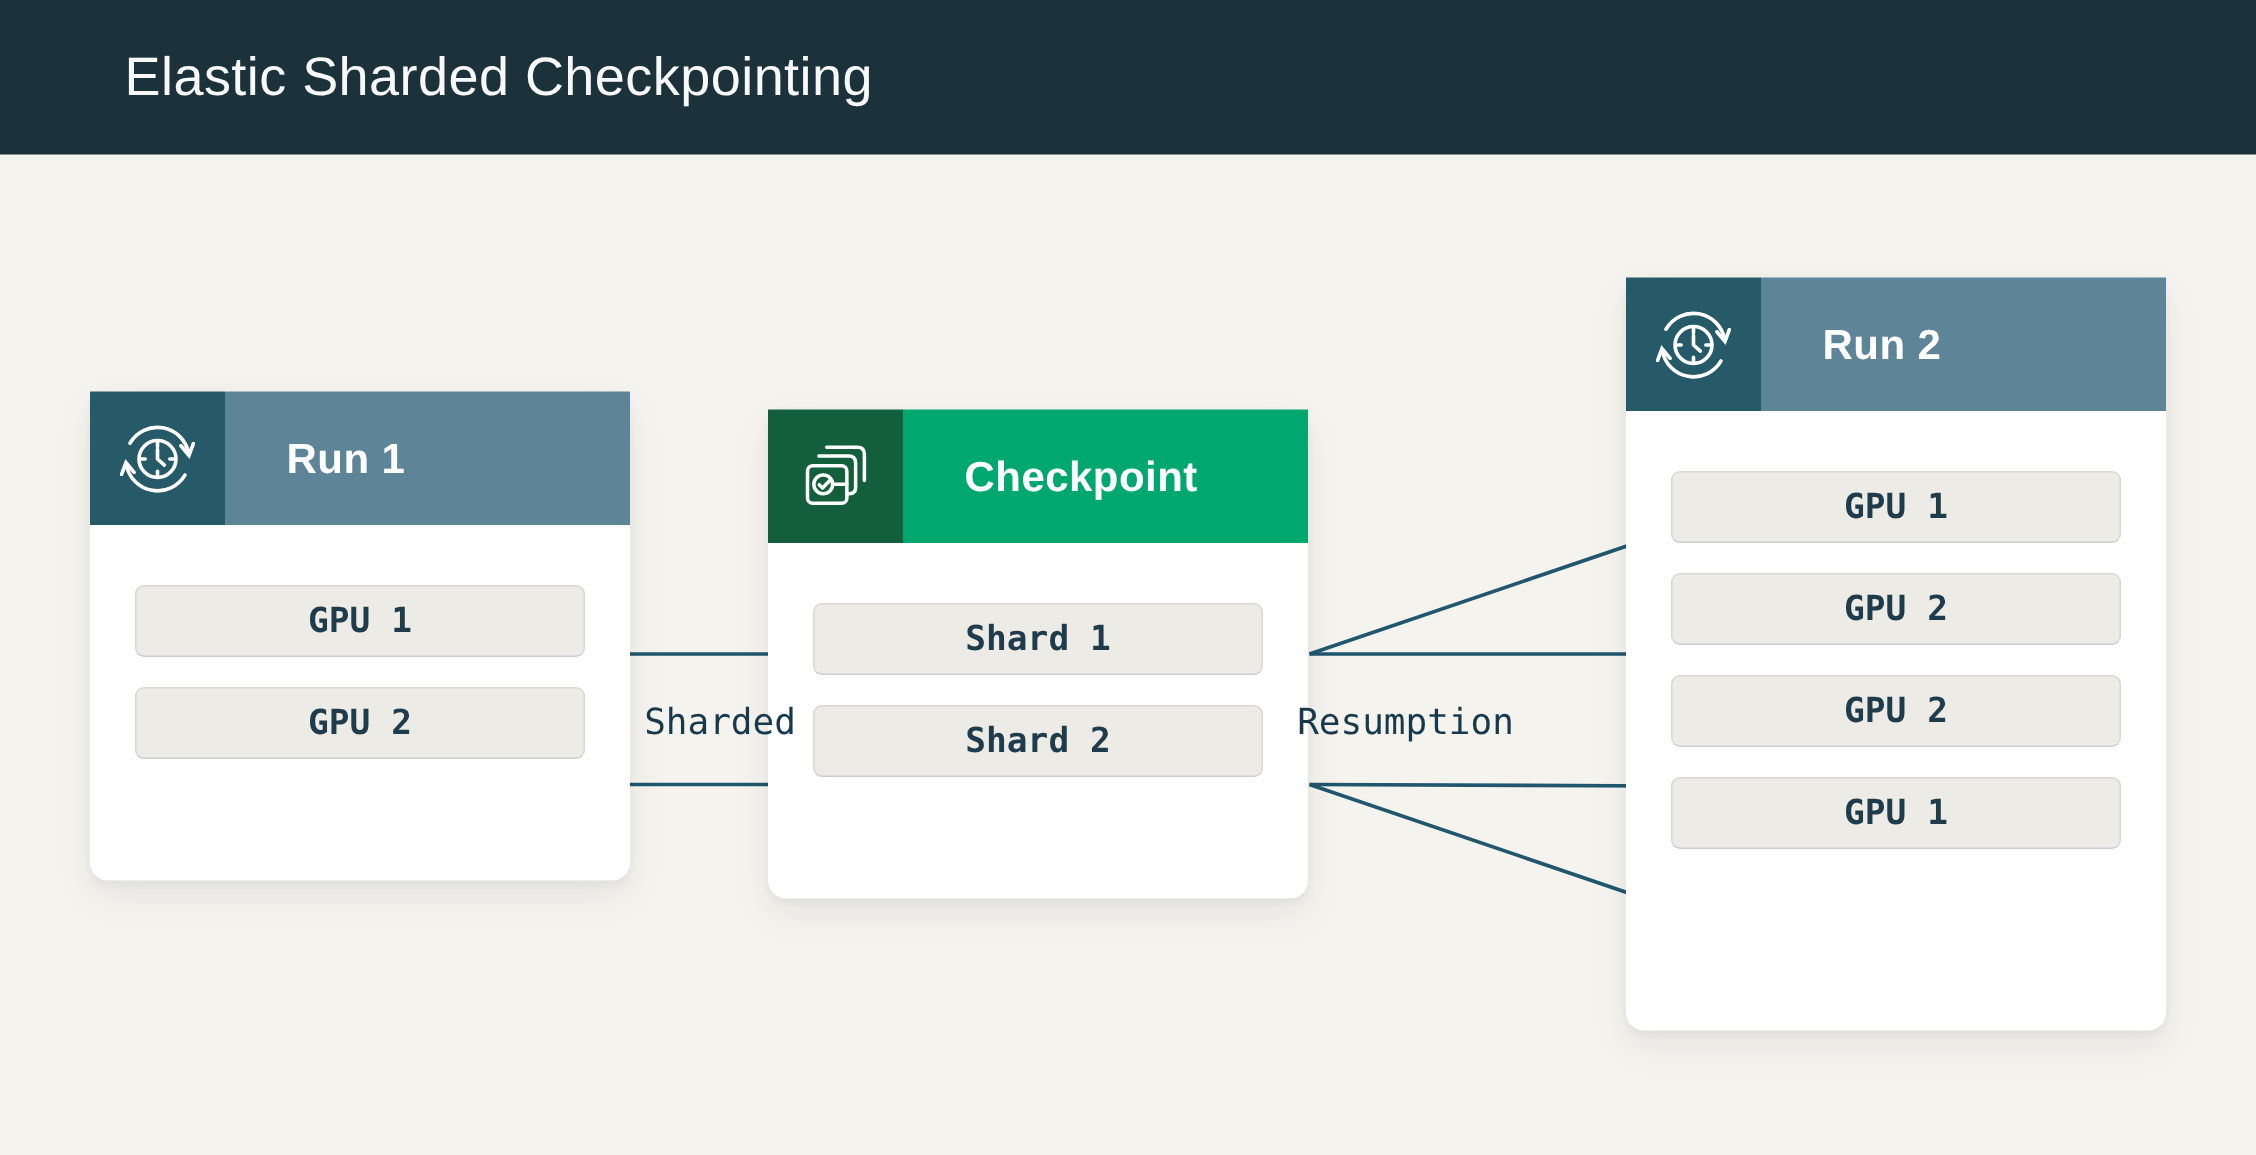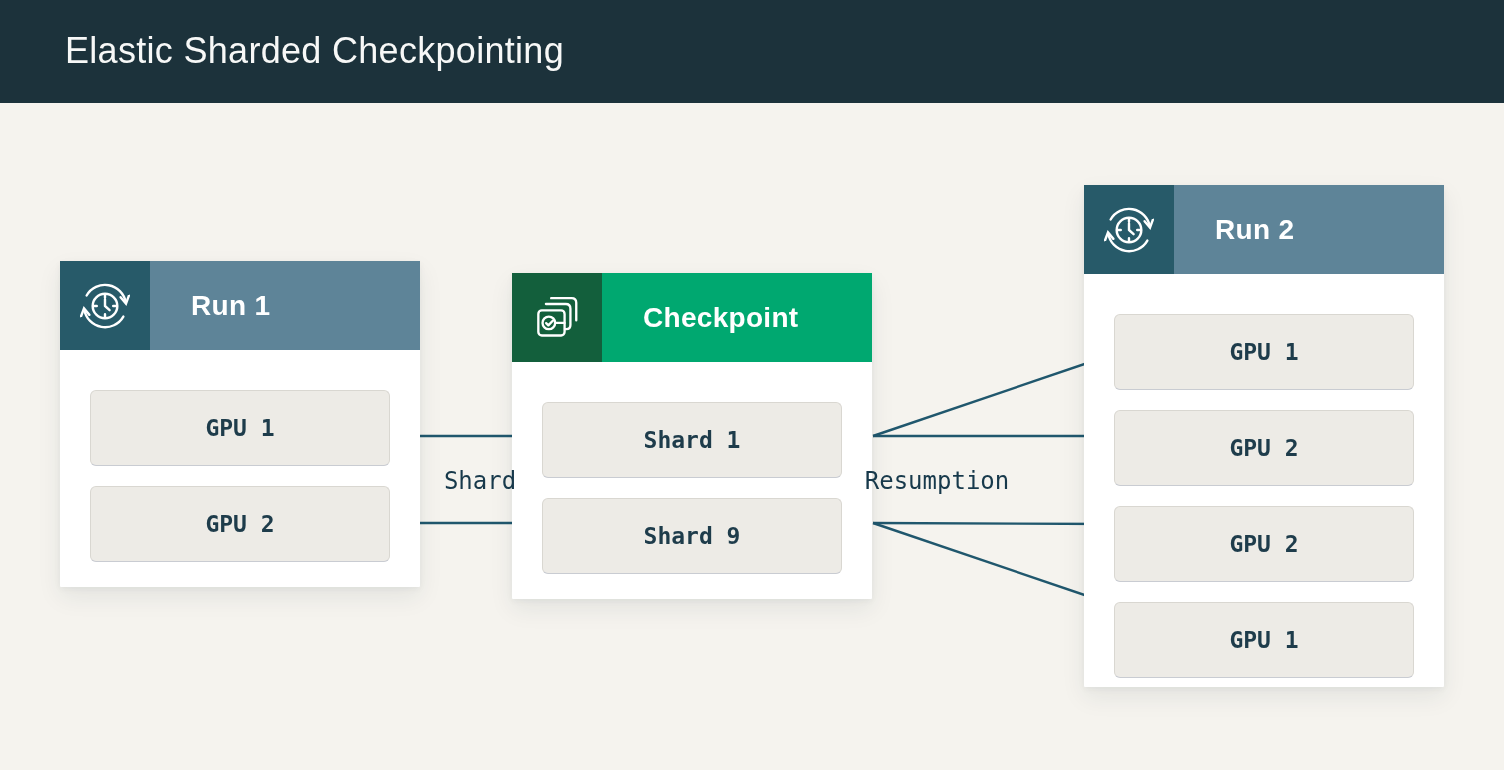--- a/index.html
+++ b/index.html
@@ -22,48 +22,48 @@
   .canvas{
     position:relative;width:1504px;height:770px;overflow:hidden;
     background:var(--bg);
     font-family:"Liberation Sans",sans-serif;
   }
   .title-bar{
     position:absolute;left:0;top:0;width:1504px;height:103px;
     background:var(--header-bg);
   }
   .page-title{
-    margin:0;padding-left:65px;line-height:101px;
+    margin:0;padding-left:83px;line-height:101px;
     font-size:36px;font-weight:500;letter-spacing:.3px;
     color:var(--title-color);
   }
   .card{
     position:absolute;width:360px;background:var(--card-bg);
-    border-radius:1px;
+    border-radius:12px;
     box-shadow:0 10px 24px rgba(28,50,59,.08),0 2px 6px rgba(28,50,59,.05);
   }
   #card-run-1{left:60px;top:261px;height:326px;}
   #card-checkpoint{left:512px;top:273px;height:326px;}
   #card-run-2{left:1084px;top:185px;height:502px;}
   .card-header{display:flex;height:89px;}
   .icon-cell{
     flex:0 0 90px;width:90px;height:89px;
     display:flex;align-items:center;justify-content:center;
   }
   .slate .icon-cell{background:var(--slate-icon-bg);}
   .slate .band{background:var(--slate-band);}
   .green .icon-cell{background:var(--green-icon-bg);}
   .green .band{background:var(--green-band);}
   .band{
     flex:1;display:flex;align-items:center;padding-left:41px;
     color:#fff;font-size:28px;font-weight:600;letter-spacing:.3px;
   }
   .card-body{padding:40px 30px 0 30px;}
   .node-box{
-    height:76px;margin-bottom:20px;
+    height:48px;margin-bottom:20px;
     background:var(--node-bg);
     border:1px solid var(--node-border);
     border-bottom-color:var(--node-border-bottom);
     border-radius:6px;
     display:flex;align-items:center;justify-content:center;
   }
   .node-box span{
     font-family:"DejaVu Sans Mono","Liberation Mono",monospace;
     font-size:23px;font-weight:600;color:var(--ink);
   }
@@ -146,21 +146,21 @@
       </div>
       <div class="band">
         <span>Checkpoint</span>
       </div>
     </div>
     <div class="card-body">
         <div class="node-box">
           <span>Shard 1</span>
         </div>
         <div class="node-box">
-          <span>Shard 9</span>
+          <span>Shard 2</span>
         </div>
       </div>
   </section>
 
   <section class="card slate" id="card-run-2">
     <div class="card-header">
       <div class="icon-cell">
         <svg class="hdr-icon" width="58" height="58" viewBox="0 0 48 48" fill="none" stroke="#ffffff" stroke-width="2" stroke-linecap="round" xmlns="http://www.w3.org/2000/svg">
           <defs>
             <marker id="wh2" markerWidth="10" markerHeight="10" refX="6" refY="4.5" orient="auto" markerUnits="userSpaceOnUse">
@@ -187,16 +187,16 @@
         </div>
         <div class="node-box">
           <span>GPU 2</span>
         </div>
         <div class="node-box">
           <span>GPU 1</span>
         </div>
       </div>
   </section>
 
-  <div class="flow-label" id="saving-label">Shard</div>
+  <div class="flow-label" id="saving-label">Sharded</div>
   <div class="flow-label" id="resumption-label">Resumption</div>
 
 </div>
 
 </body></html>

